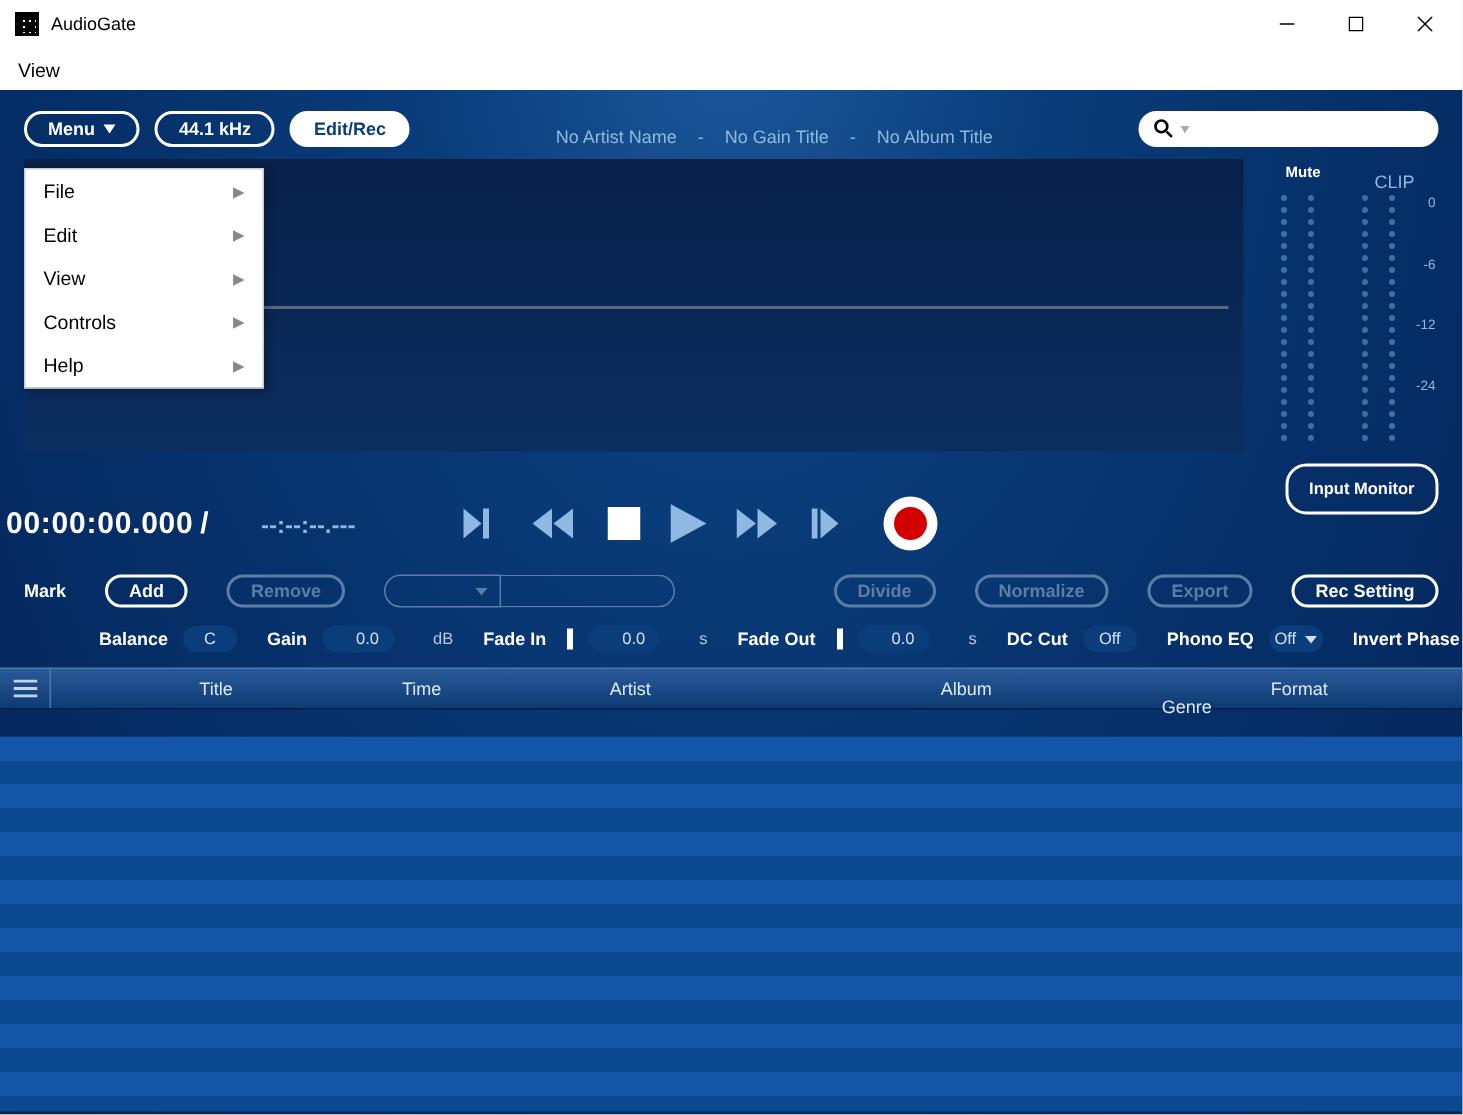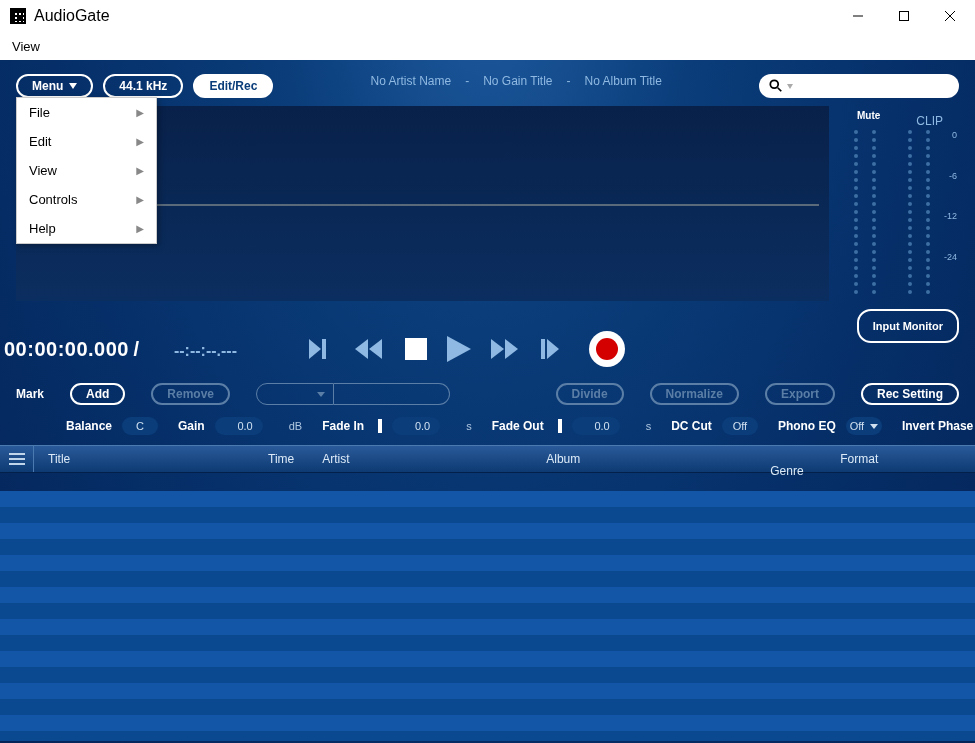--- a/index.html
+++ b/index.html
@@ -10,34 +10,34 @@
   .titlebar .app-icon { width: 16px; height: 16px; margin: 0 8px; background: #000; position: relative; }
   .titlebar .app-icon::before { content:''; position:absolute; inset:2px; background:
     radial-gradient(circle at 4px 4px,#fff 1px,transparent 1px),
     radial-gradient(circle at 8px 4px,#fff 1px,transparent 1px),
     radial-gradient(circle at 12px 4px,#fff 1px,transparent 1px),
     radial-gradient(circle at 4px 8px,#fff 1px,transparent 1px),
     radial-gradient(circle at 12px 8px,#fff 1px,transparent 1px),
     radial-gradient(circle at 4px 12px,#fff 1px,transparent 1px),
     radial-gradient(circle at 8px 12px,#fff 1px,transparent 1px),
     radial-gradient(circle at 12px 12px,#fff 1px,transparent 1px); }
-  .titlebar .title { font-size: 16px; color:#000; }
+  .titlebar .title { font-size: 12px; color:#000; }
   .titlebar .spacer { flex: 1; }
   .winbtn { width: 46px; height: 32px; display:flex; align-items:center; justify-content:center; color:#000; }
   .winbtn svg { width: 10px; height: 10px; stroke:#000; stroke-width:1; fill:none; }
 
   
   .menubar { height: 28px; background: #fff; display: flex; align-items: center; padding: 0 4px; font-size: 13px; color:#000; }
   .menubar .item { padding: 4px 8px; }
 
   
   .app { position:relative; height: calc(743px - 60px); background: radial-gradient(ellipse at center -10%, #1e5a9e 0%, #0a3d7a 30%, #06306a 60%, #042458 100%); color:#fff; }
 
   
-  .toprow { display:flex; align-items:flex-start; gap:10px; padding: 14px 16px 8px 16px; }
+  .toprow { display:flex; align-items:flex-end; gap:10px; padding: 14px 16px 8px 16px; }
   .pill { border:2px solid #fff; border-radius: 14px; height:24px; display:flex; align-items:center; justify-content:center; padding:0 14px; font-size:12px; font-weight:bold; color:#fff; background:transparent; cursor:pointer; white-space:nowrap; }
   .pill.active { background:#fff; color:#0a3d7a; }
   .pill .tri { width:0;height:0;border-left:4px solid transparent;border-right:4px solid transparent;border-top:6px solid #fff; margin-left:6px; }
 
   .meta { flex:1; display:flex; justify-content:center; gap:14px; align-items:center; font-size:12px; color:#8fb9e2; }
   .meta .dash { color:#8fb9e2; }
 
   .search { width:200px; height:24px; border-radius:12px; background:#fff; display:flex; align-items:center; padding:0 10px; }
   .search svg { width:14px; height:14px; }
   .search .tri2 { width:0;height:0;border-left:3px solid transparent;border-right:3px solid transparent;border-top:5px solid #aaa; margin-left:4px; }
@@ -78,36 +78,36 @@
 
   
   .paramsrow { display:flex; align-items:center; gap:10px; padding:6px 16px 10px 66px; font-size:12px; }
   .paramsrow .plbl { font-weight:bold; }
   .valbox { background:#0a3d7a; border-radius:10px; height:18px; padding:0 10px; font-size:11px; display:flex;align-items:center; color:#d0e0f0; min-width:36px; justify-content:center; }
   .unit { color:#b0c8e0; font-size:11px;margin-left:16px; }
   .chk { width:14px;height:14px;border:2px solid #fff; display:inline-block; margin-left:4px; }
   .paramsrow > * { white-space:nowrap; }
 
   
-  .plhead { display:flex; align-items:center; height:28px; background:linear-gradient(to bottom,#2a5a9a,#0d3a72); border-top:1px solid #4a7ab0; border-bottom:1px solid #02204a; font-size:12px; padding:0; }
+  .plhead { display:flex; align-items:center; height:28px; background:linear-gradient(to bottom,#2a5a9a,#0d3a72); border-top:1px solid #4a7ab0; border-bottom:1px solid #02204a; font-size:12px; padding:0;text-align:center; }
   .plhead .burger { width:34px; display:flex;align-items:center;justify-content:center; border-right:1px solid #4a7ab0; height:100%; }
   .plhead .burger svg { stroke:#c0d4ea; stroke-width:2; }
   .plhead .col { padding:0 14px; color:#dceaf7; }
   .plhead .col.title { flex:0 0 220px; }
   .plhead .col.time { flex:0 0 52px; }
   .plhead .col.artist { flex:0 0 224px; }
   .plhead .col.album { flex:0 0 224px; }
   .plhead .col.genre { flex:0 0 70px;margin-top:24px; }
   .plhead .col.format { flex:0 0 80px; }
 
   
   .plbody { background: repeating-linear-gradient(to bottom, #1356a8 0 16px, #0a4890 16px 32px); height: 250px; margin-top:18px; }
 
   
-  .menu-popup { position:absolute; top:37px; left:16px; width:141px; background:#fff; border:1px solid #ccc; box-shadow:2px 2px 6px rgba(0,0,0,0.3); z-index:10; }
+  .menu-popup { position:absolute; top:52px; left:16px; width:160px; background:#fff; border:1px solid #ccc; box-shadow:2px 2px 6px rgba(0,0,0,0.3); z-index:10; }
   .menu-popup .mitem { display:flex; align-items:center; justify-content:space-between; padding:7px 12px; font-size:13px; color:#000; cursor:pointer; }
   .menu-popup .mitem .arrow { color:#888; font-size:10px; }
 
 </style>
 </head>
 <body>
 
 <div class="titlebar">
   <div class="app-icon"></div>
   <div class="title">AudioGate</div>

